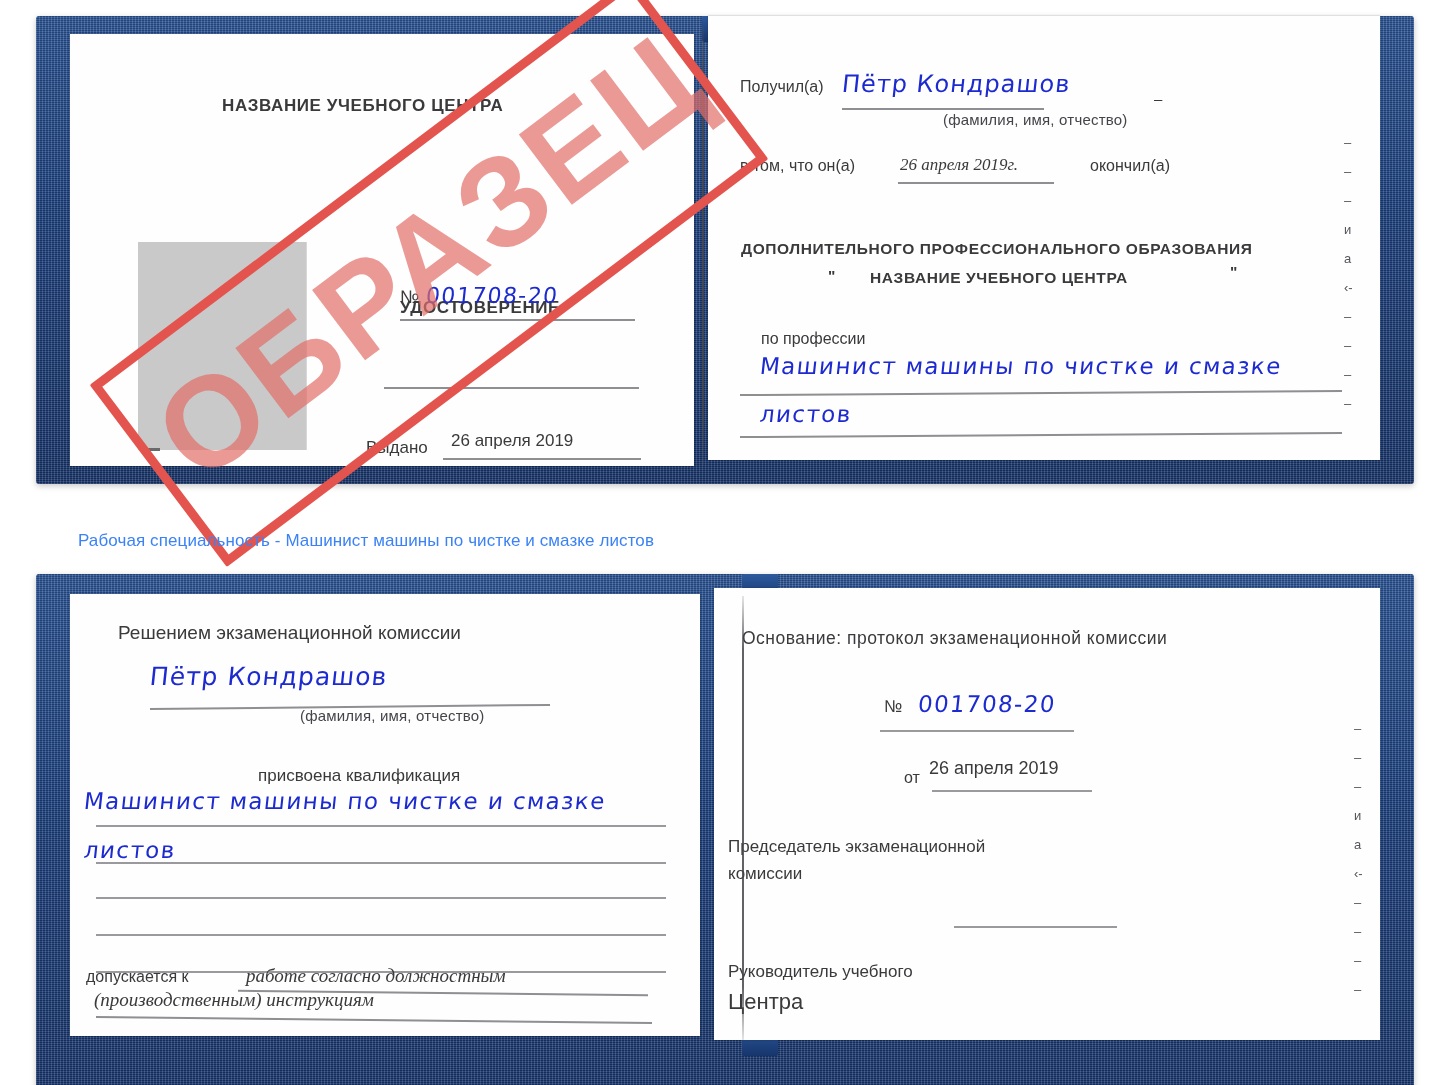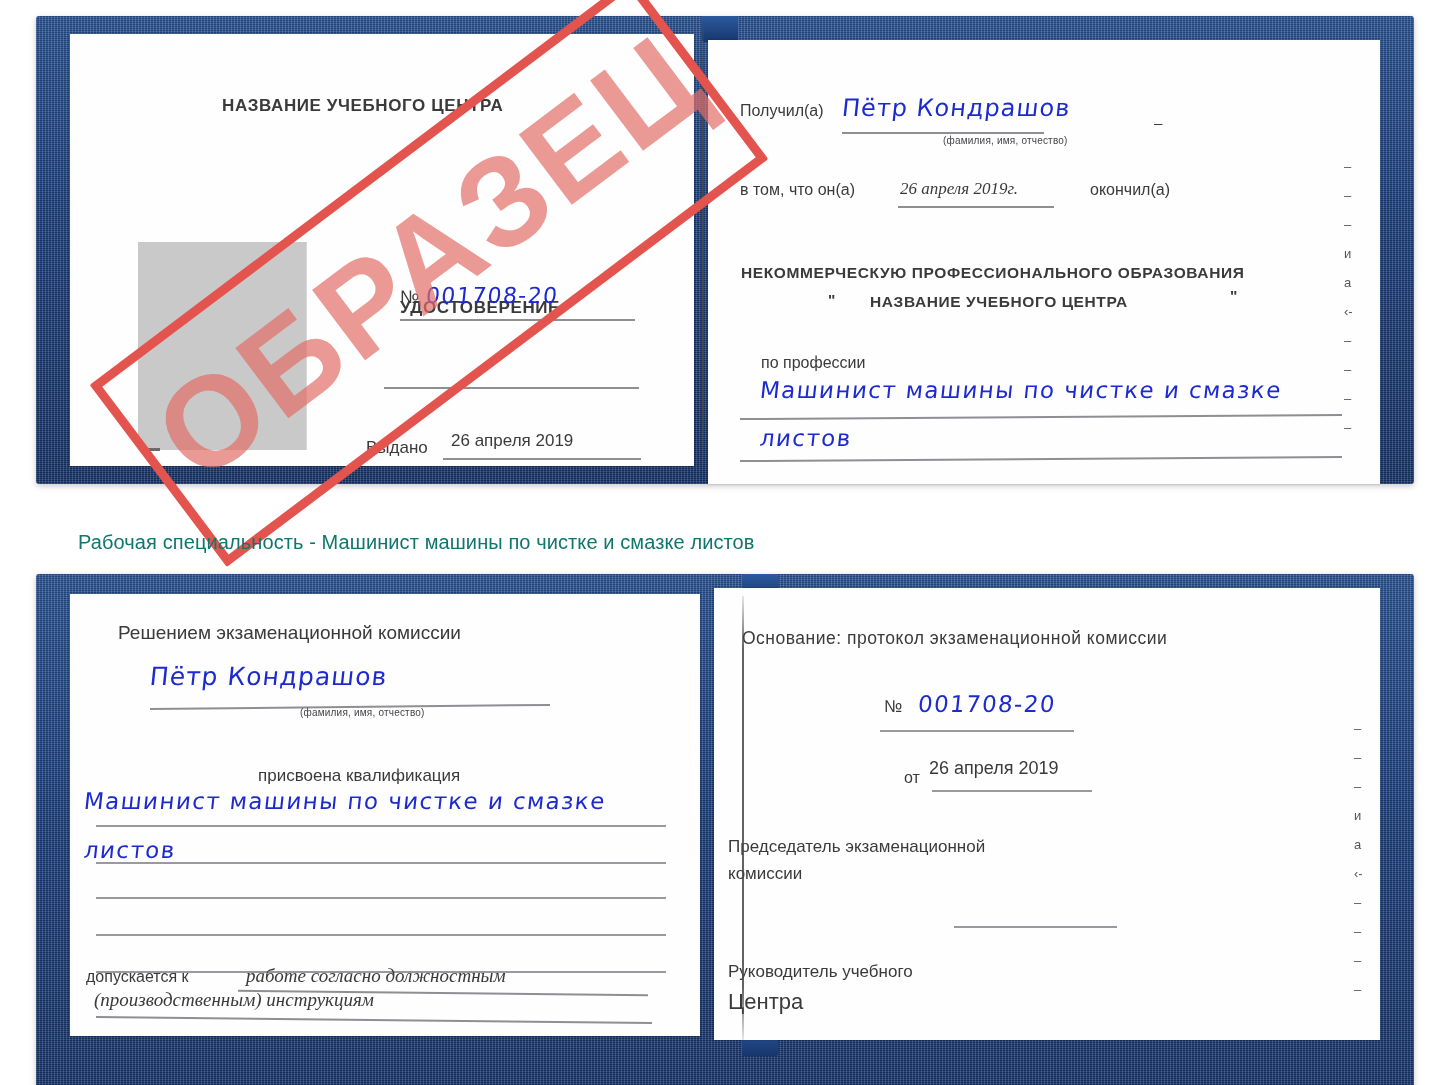--- a/index.html
+++ b/index.html
@@ -31,21 +31,21 @@
     box-shadow:0 0 2px rgba(0,0,0,.25);
   }
   .page-inner{
     position:absolute;
     inset:0;
     overflow:hidden;
   }
 
   
   .cert-top .page-left { left:34px;  top:18px; width:624px; height:432px; }
-  .cert-top .page-right{ left:672px; top:24px; width:672px; height:444px; }
+  .cert-top .page-right{ left:672px; top:0; width:672px; height:444px; }
   
   .cert-bot .page-left { left:34px;  top:20px; width:630px; height:442px; }
   .cert-bot .page-right{ left:678px; top:14px; width:666px; height:452px; }
 
   
   .fold{
     position:absolute;
     width:2px;
     background:linear-gradient(180deg,rgba(90,90,95,.15),rgba(70,70,75,.85) 12%,rgba(70,70,75,.85) 88%,rgba(90,90,95,.15));
   }
@@ -55,21 +55,21 @@
   
   .spine-tab{
     position:absolute;
     background:linear-gradient(180deg,#2c5a9e,#17356c);
     border-radius:2px;
   }
 
   
   .t{ position:absolute; color:#3a3a3c; white-space:nowrap; }
   .hdr{ font-weight:bold; letter-spacing:.6px; }
-  .tiny{ font-size:10px; color:#44444a; letter-spacing:.2px;text-align:right; }
+  .tiny{ font-size:15px; color:#44444a; letter-spacing:.2px;text-align:right; }
 
   .hand{
     position:absolute;
     color:#1c2ad0;
     font-family:"DejaVu Sans", sans-serif;
     font-style:normal;
     letter-spacing:1.4px;
     white-space:nowrap;
     transform:skewX(-6deg);
   }
@@ -127,22 +127,22 @@
     color:rgba(226,110,104,.70);
     letter-spacing:4px;
     transform:rotate(-37deg);
     transform-origin:center;
   }
 
   
   .caption{
     position:absolute;
     left:78px; top:531px;
-    font-size:20px;
-    color:#0f766e;
+    font-size:17px;
+    color:#3b82f6;
     letter-spacing:.1px;
     white-space:nowrap;
   }
 
   
   .edge-col{ position:absolute; color:#55555a; font-size:13px; line-height:29px; }
   .edge-col span{ display:block; }
 </style>
 </head>
 <body>
@@ -181,21 +181,21 @@
       <div class="hand" style="left:134px; top:54px; font-size:24px; letter-spacing:1px;">Пётр Кондрашов</div>
       <div class="rule thin" style="left:134px; top:92px; width:202px;"></div>
       <div class="t tiny" style="left:235px; top:95px;">(фамилия, имя, отчество)</div>
       <div class="t" style="left:446px; top:74px; font-size:15px;">–</div>
 
       <div class="t" style="left:32px; top:141px; font-size:16px;">в том, что он(а)</div>
       <div class="ital" style="left:192px; top:139px; font-size:17px;">26 апреля 2019г.</div>
       <div class="rule thin" style="left:190px; top:166px; width:156px;"></div>
       <div class="t" style="left:382px; top:141px; font-size:16px;">окончил(а)</div>
 
-      <div class="t hdr" style="left:33px; top:224px; font-size:15.5px;">НЕКОММЕРЧЕСКУЮ ПРОФЕССИОНАЛЬНОГО ОБРАЗОВАНИЯ</div>
+      <div class="t hdr" style="left:33px; top:224px; font-size:15.5px;">ДОПОЛНИТЕЛЬНОГО ПРОФЕССИОНАЛЬНОГО ОБРАЗОВАНИЯ</div>
       <div class="t hdr" style="left:120px; top:251px; font-size:15.5px;">"</div>
       <div class="t hdr" style="left:162px; top:253px; font-size:15.5px;">НАЗВАНИЕ УЧЕБНОГО ЦЕНТРА</div>
       <div class="t hdr" style="left:522px; top:247px; font-size:15.5px;">"</div>
 
       <div class="t" style="left:53px; top:314px; font-size:16px;">по профессии</div>
       <div class="hand" style="left:52px; top:337px; font-size:23px;">Машинист машины по чистке и смазке</div>
       <div class="rule thin" style="left:32px; top:376px; width:602px; transform:rotate(-.4deg);"></div>
       <div class="hand" style="left:52px; top:385px; font-size:23px;">листов</div>
       <div class="rule thin" style="left:32px; top:418px; width:602px; transform:rotate(-.4deg);"></div>
 

